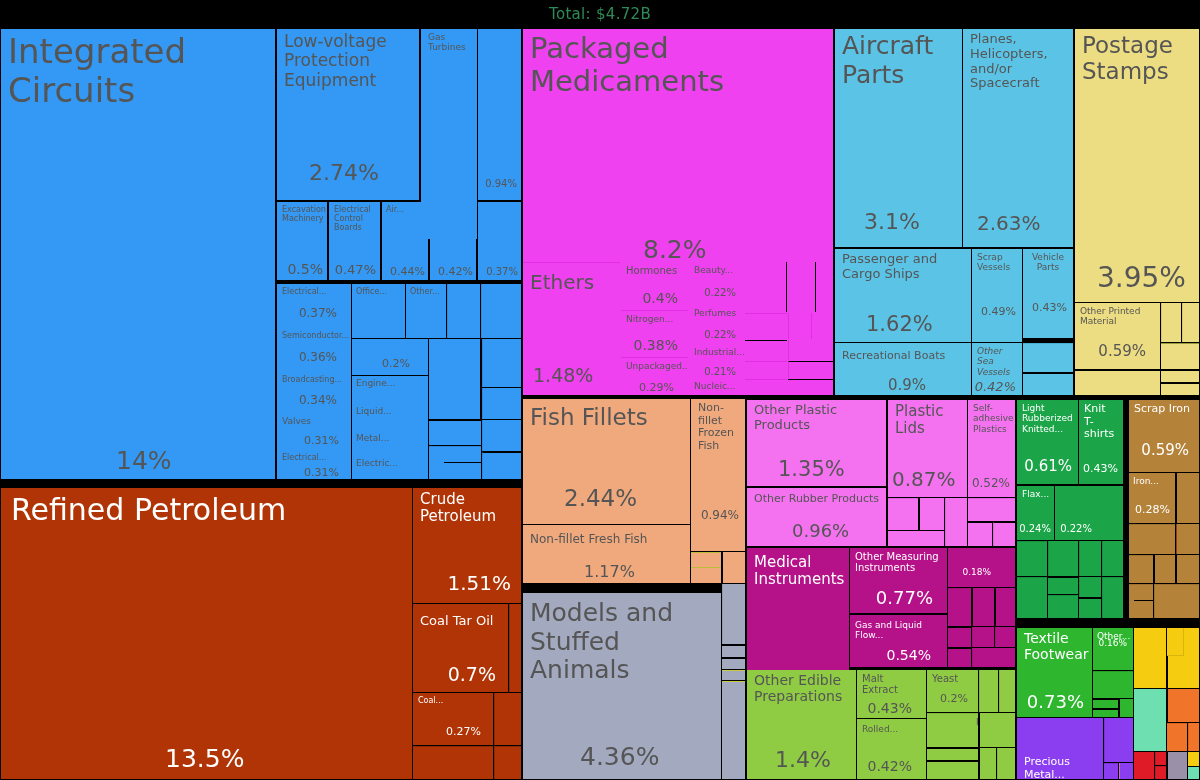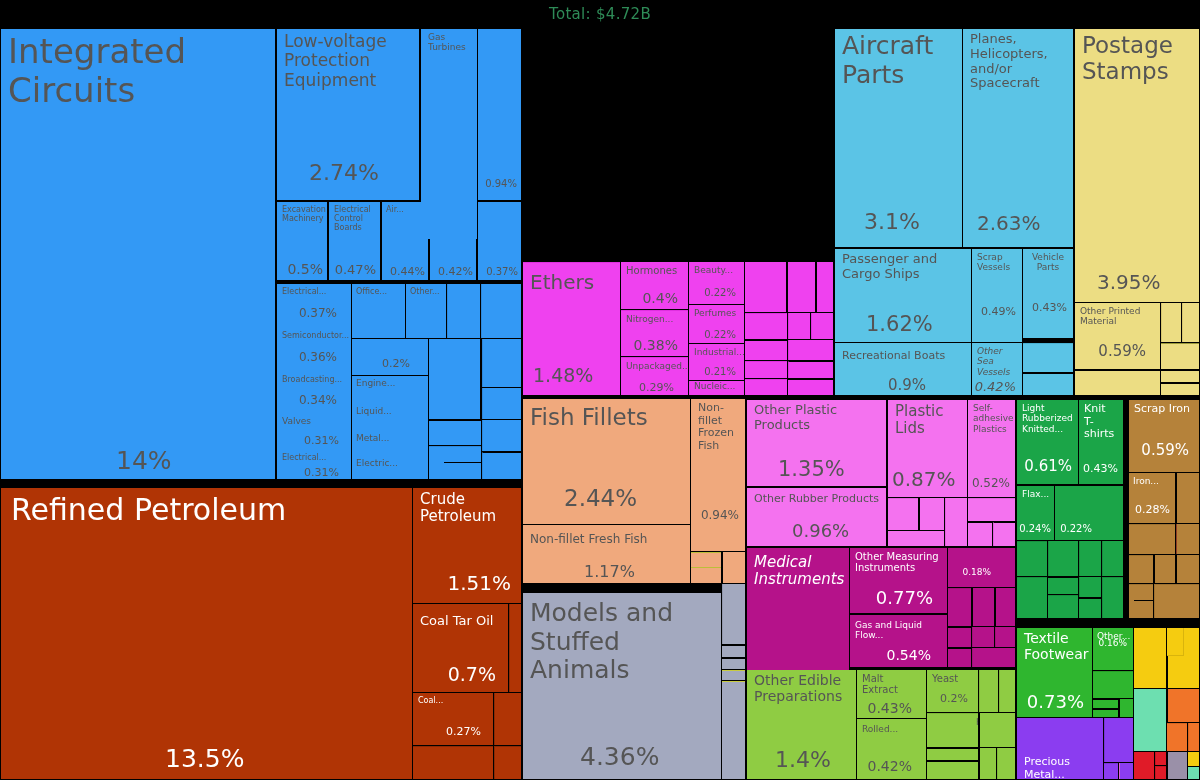--- a/index.html
+++ b/index.html
@@ -120,20 +120,24 @@
 
   <div class="fill" style="left:429px;top:339px;width:52px;height:80px;background:#3399f5;border-right:1px solid #000;"></div>
   <div class="fill" style="left:482px;top:339px;width:39px;height:48px;background:#3399f5;border-left:1px solid #2c89de;"></div>
   <div class="fill" style="left:482px;top:388px;width:39px;height:31px;background:#3399f5;border-left:1px solid #2c89de;"></div>
   <div class="fill" style="left:429px;top:420px;width:52px;height:25px;background:#3399f5;border-top:1px solid #000;"></div>
   <div class="fill" style="left:429px;top:446px;width:52px;height:33px;background:#3399f5;border-top:1px solid #2c89de;"></div>
   <div class="fill" style="left:482px;top:420px;width:39px;height:31px;background:#3399f5;border-left:1px solid #2c89de;"></div>
   <div class="fill" style="left:482px;top:452px;width:39px;height:27px;background:#3399f5;border-left:1px solid #2c89de;border-top:1px solid #000;"></div>
   <div class="fill" style="left:444px;top:462px;width:37px;height:17px;background:#3399f5;border-top:1px solid #000;"></div>
 
+  <div class="cell dark" style="left:523px;top:29px;width:310px;height:366px;background:#ef41ef;">
+    <div class="nm" style="font-size:29px;">Packaged Medicaments</div>
+    <div class="pc" style="font-size:25px;right:auto;left:120px;bottom:133px;">8.2%</div>
+  </div>
 
   <div class="cell dark" style="left:523px;top:262px;width:97px;height:133px;background:#ef41ef;border-top:1px solid #e02fe0;">
     <div class="nm" style="font-size:20px;top:8px;">Ethers</div>
     <div class="pc" style="font-size:19px;right:auto;left:10px;bottom:10px;">1.48%</div>
   </div>
 
   <div class="cell dark" style="left:621px;top:262px;width:67px;height:47px;background:#ef41ef;">
     <div class="nm" style="font-size:10px;left:5px;">Hormones</div>
     <div class="pc" style="font-size:14px;right:10px;bottom:4px;">0.4%</div>
   </div>
@@ -203,21 +207,21 @@
   </div>
   <div class="cell dark" style="left:972px;top:343px;width:50px;height:52px;background:#5bc4e6;font-style:italic;">
     <div class="nm" style="font-size:9px;left:5px;">Other Sea Vessels</div>
     <div class="pc" style="font-size:13px;right:6px;bottom:2px;">0.42%</div>
   </div>
   <div class="fill" style="left:1023px;top:343px;width:50px;height:29px;background:#5bc4e6;border-top:1px solid #4ab0d2;"></div>
   <div class="fill" style="left:1023px;top:373px;width:50px;height:22px;background:#5bc4e6;border-top:1px solid #000;"></div>
 
   <div class="cell dark" style="left:1075px;top:29px;width:124px;height:273px;background:#ecdd83;">
     <div class="nm" style="font-size:23px;">Postage Stamps</div>
-    <div class="pc" style="font-size:20px;right:auto;left:22px;bottom:10px;">3.95%</div>
+    <div class="pc" style="font-size:28px;right:auto;left:22px;bottom:10px;">3.95%</div>
   </div>
   <div class="cell dark" style="left:1075px;top:303px;width:85px;height:66px;background:#ecdd83;">
     <div class="nm" style="font-size:9px;left:5px;">Other Printed Material</div>
     <div class="pc" style="font-size:15px;right:14px;bottom:10px;">0.59%</div>
   </div>
   <div class="fill" style="left:1161px;top:303px;width:20px;height:39px;background:#ecdd83;border-left:1px solid #d9c86f;"></div>
   <div class="fill" style="left:1182px;top:303px;width:17px;height:39px;background:#ecdd83;border-left:1px solid #d9c86f;"></div>
   <div class="fill" style="left:1161px;top:343px;width:38px;height:26px;background:#ecdd83;border-top:1px solid #9a9a3a;"></div>
   <div class="fill" style="left:1075px;top:370px;width:85px;height:25px;background:#ecdd83;border-top:1px solid #000;"></div>
   <div class="fill" style="left:1161px;top:370px;width:38px;height:12px;background:#ecdd83;border-top:1px solid #000;"></div>
@@ -287,21 +291,21 @@
     <div class="pc" style="font-size:12px;right:5px;bottom:8px;">0.52%</div>
   </div>
   <div class="fill" style="left:888px;top:498px;width:30px;height:48px;background:#f472ef;border-top:1px solid #e45fe0;"></div>
   <div class="fill" style="left:919px;top:498px;width:25px;height:48px;background:#f472ef;border-left:1px solid #000;"></div>
   <div class="fill" style="left:945px;top:498px;width:22px;height:48px;background:#f472ef;border-left:1px solid #e45fe0;"></div>
   <div class="fill" style="left:968px;top:498px;width:47px;height:23px;background:#f472ef;border-top:1px solid #e45fe0;"></div>
   <div class="fill" style="left:968px;top:522px;width:24px;height:24px;background:#f472ef;border-top:1px solid #000;"></div>
   <div class="fill" style="left:993px;top:522px;width:22px;height:24px;background:#f472ef;border-left:1px solid #e45fe0;border-top:1px solid #000;"></div>
   <div class="fill" style="left:888px;top:530px;width:56px;height:16px;background:#f472ef;border-top:1px solid #000;"></div>
 
-  <div class="cell light" style="left:747px;top:548px;width:102px;height:154px;background:#b5128a;font-style:italic;">
+  <div class="cell light" style="left:747px;top:548px;width:102px;height:154px;background:#b5128a;">
     <div class="nm" style="font-size:15px;top:6px;">Medical Instruments</div>
     <div class="pc" style="font-size:22px;right:auto;left:14px;bottom:10px;">1.47%</div>
   </div>
   <div class="cell light" style="left:850px;top:548px;width:97px;height:65px;background:#b5128a;">
     <div class="nm" style="font-size:10px;left:5px;">Other Measuring Instruments</div>
     <div class="pc" style="font-size:18px;right:14px;bottom:6px;">0.77%</div>
   </div>
   <div class="cell light" style="left:850px;top:614px;width:97px;height:53px;background:#b5128a;border-top:1px solid #000;">
     <div class="nm" style="font-size:9px;left:5px;top:5px;">Gas and Liquid Flow...</div>
     <div class="pc" style="font-size:14px;right:16px;bottom:5px;">0.54%</div>

